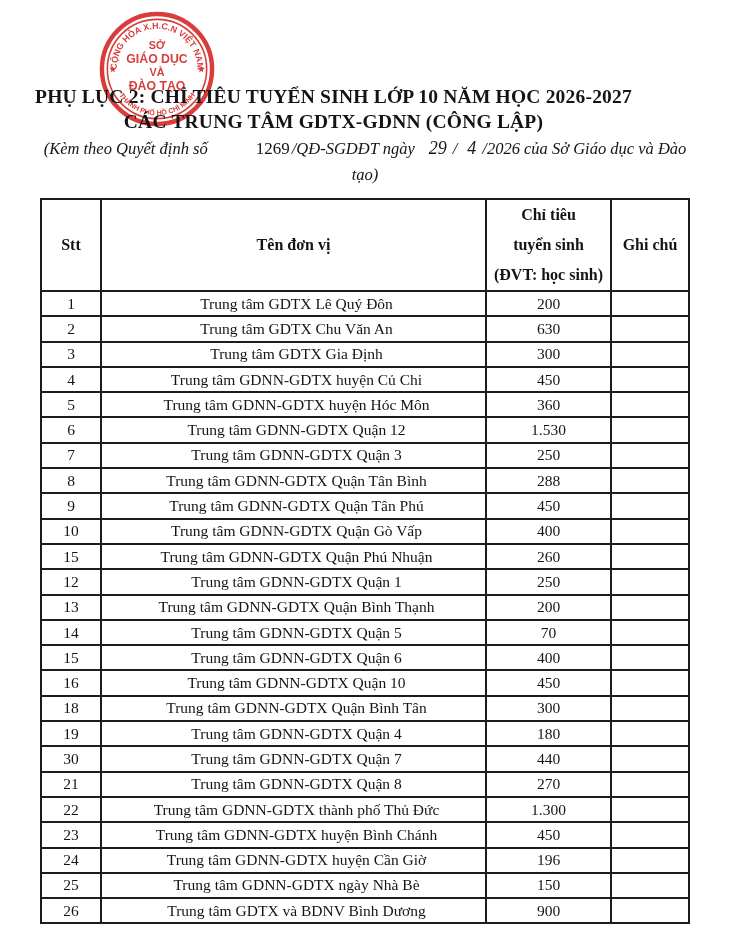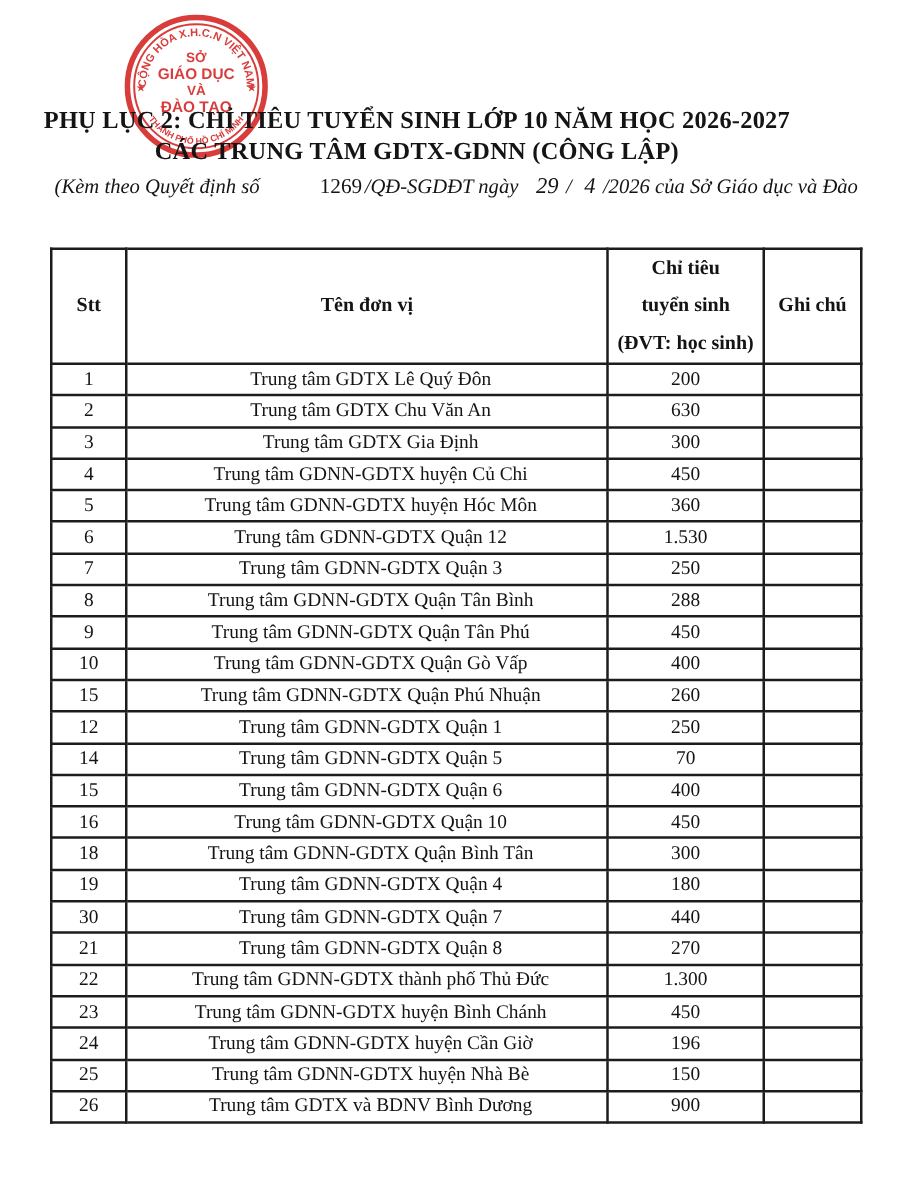--- a/index.html
+++ b/index.html
@@ -92,20 +92,21 @@
 
   <div class="title">
     <div>PHỤ LỤC 2: CHỈ TIÊU TUYỂN SINH LỚP 10 NĂM HỌC 2026-2027</div>
     <div>CÁC TRUNG TÂM GDTX-GDNN (CÔNG LẬP)</div>
   </div>
 
   <div class="subtitle">
     <div>
       <span>(Kèm theo Quyết định số</span><span class="fill-no">1269</span><span class="seg-mid">/QĐ-SGDĐT ngày</span><span class="fill-day">29</span><span class="fill-sep">/</span><span class="fill-mon">4</span><span>/2026 của Sở Giáo dục và Đào</span>
     </div>
+    <div>tạo)</div>
   </div>
 
   <table class="quota-table">
     <colgroup>
       <col class="c-stt">
         <col class="c-name">
         <col class="c-quota">
         <col class="c-note">
     </colgroup>
     <thead>
@@ -185,20 +186,26 @@
           <td class="col-quota">260</td>
           <td class="col-note"></td>
         </tr>
         <tr>
           <td class="col-stt">12</td>
           <td class="col-name">Trung tâm GDNN-GDTX Quận 1</td>
           <td class="col-quota">250</td>
           <td class="col-note"></td>
         </tr>
         <tr>
+          <td class="col-stt">13</td>
+          <td class="col-name">Trung tâm GDNN-GDTX Quận Bình Thạnh</td>
+          <td class="col-quota">200</td>
+          <td class="col-note"></td>
+        </tr>
+        <tr>
           <td class="col-stt">14</td>
           <td class="col-name">Trung tâm GDNN-GDTX Quận 5</td>
           <td class="col-quota">70</td>
           <td class="col-note"></td>
         </tr>
         <tr>
           <td class="col-stt">15</td>
           <td class="col-name">Trung tâm GDNN-GDTX Quận 6</td>
           <td class="col-quota">400</td>
           <td class="col-note"></td>
@@ -246,21 +253,21 @@
           <td class="col-note"></td>
         </tr>
         <tr>
           <td class="col-stt">24</td>
           <td class="col-name">Trung tâm GDNN-GDTX huyện Cần Giờ</td>
           <td class="col-quota">196</td>
           <td class="col-note"></td>
         </tr>
         <tr>
           <td class="col-stt">25</td>
-          <td class="col-name">Trung tâm GDNN-GDTX huyện Nhà Bè</td>
+          <td class="col-name">Trung tâm GDNN-GDTX ngày Nhà Bè</td>
           <td class="col-quota">150</td>
           <td class="col-note"></td>
         </tr>
         <tr>
           <td class="col-stt">26</td>
           <td class="col-name">Trung tâm GDTX và BDNV Bình Dương</td>
           <td class="col-quota">900</td>
           <td class="col-note"></td>
         </tr>
       </tbody>

